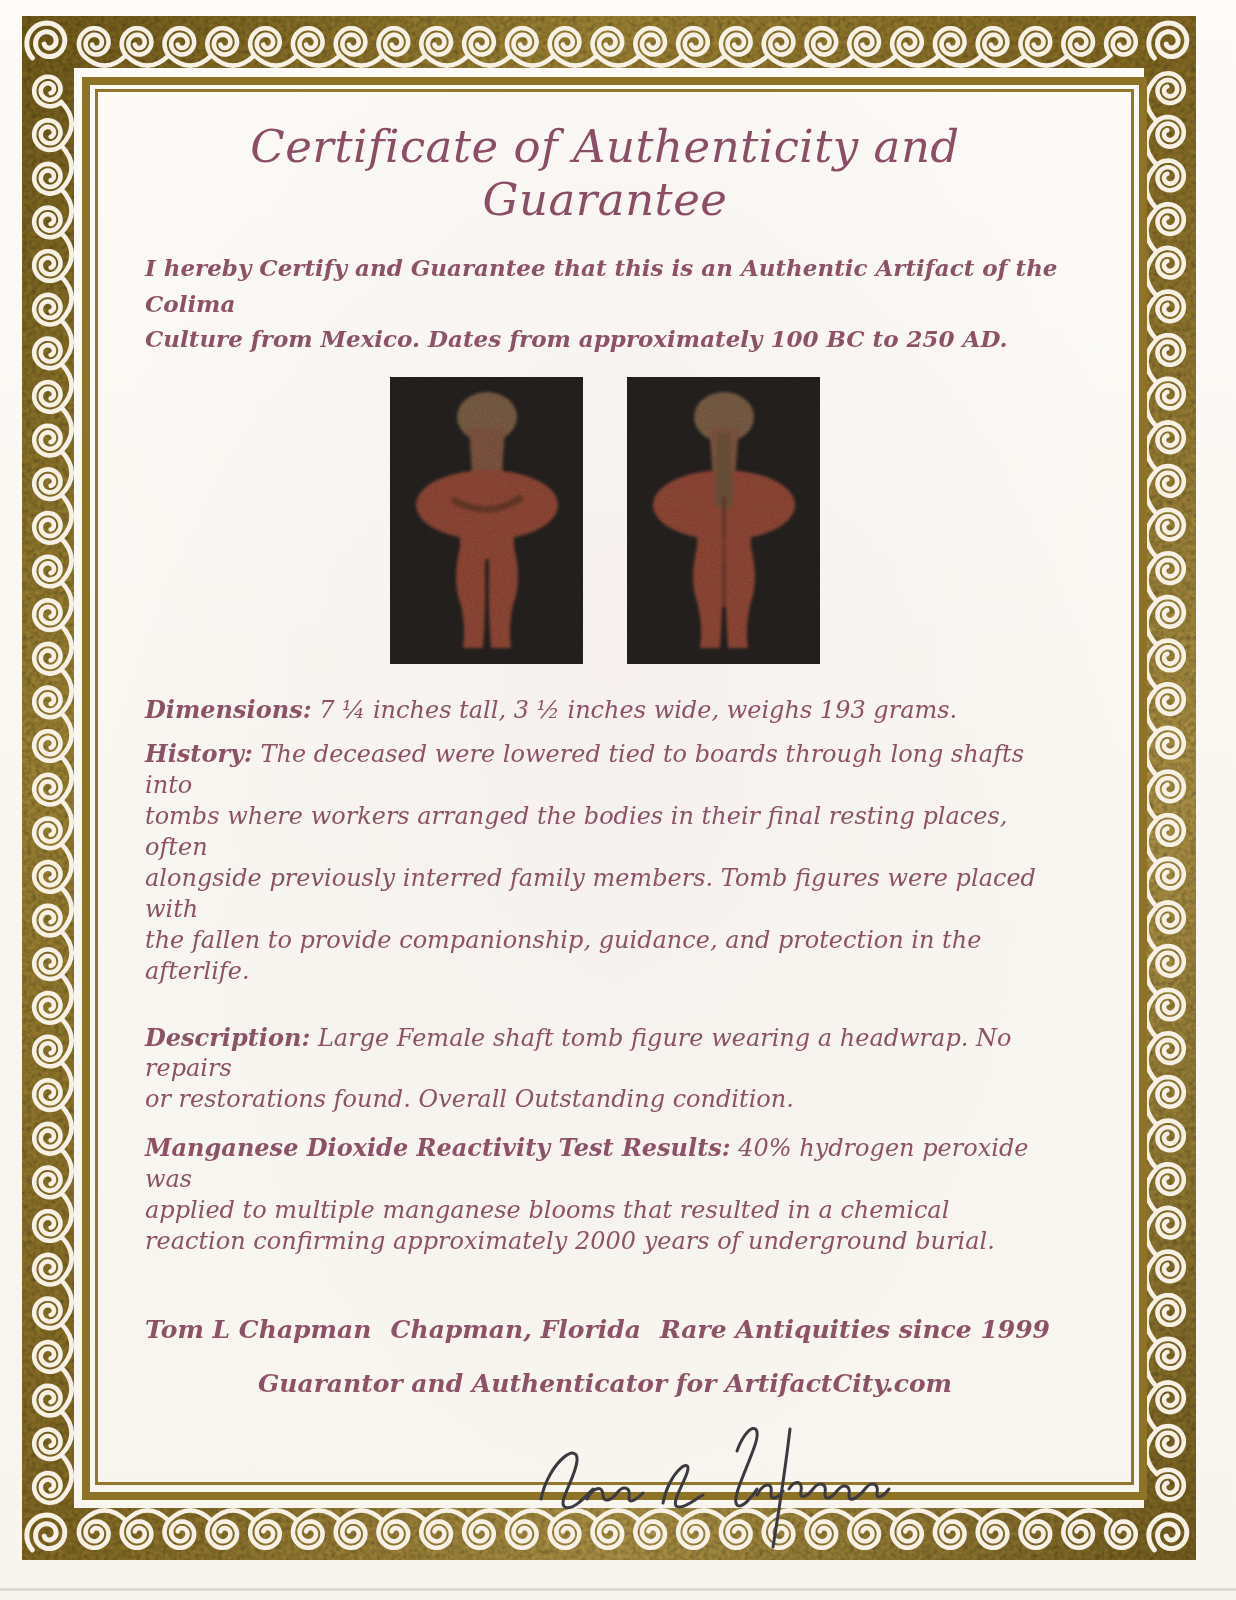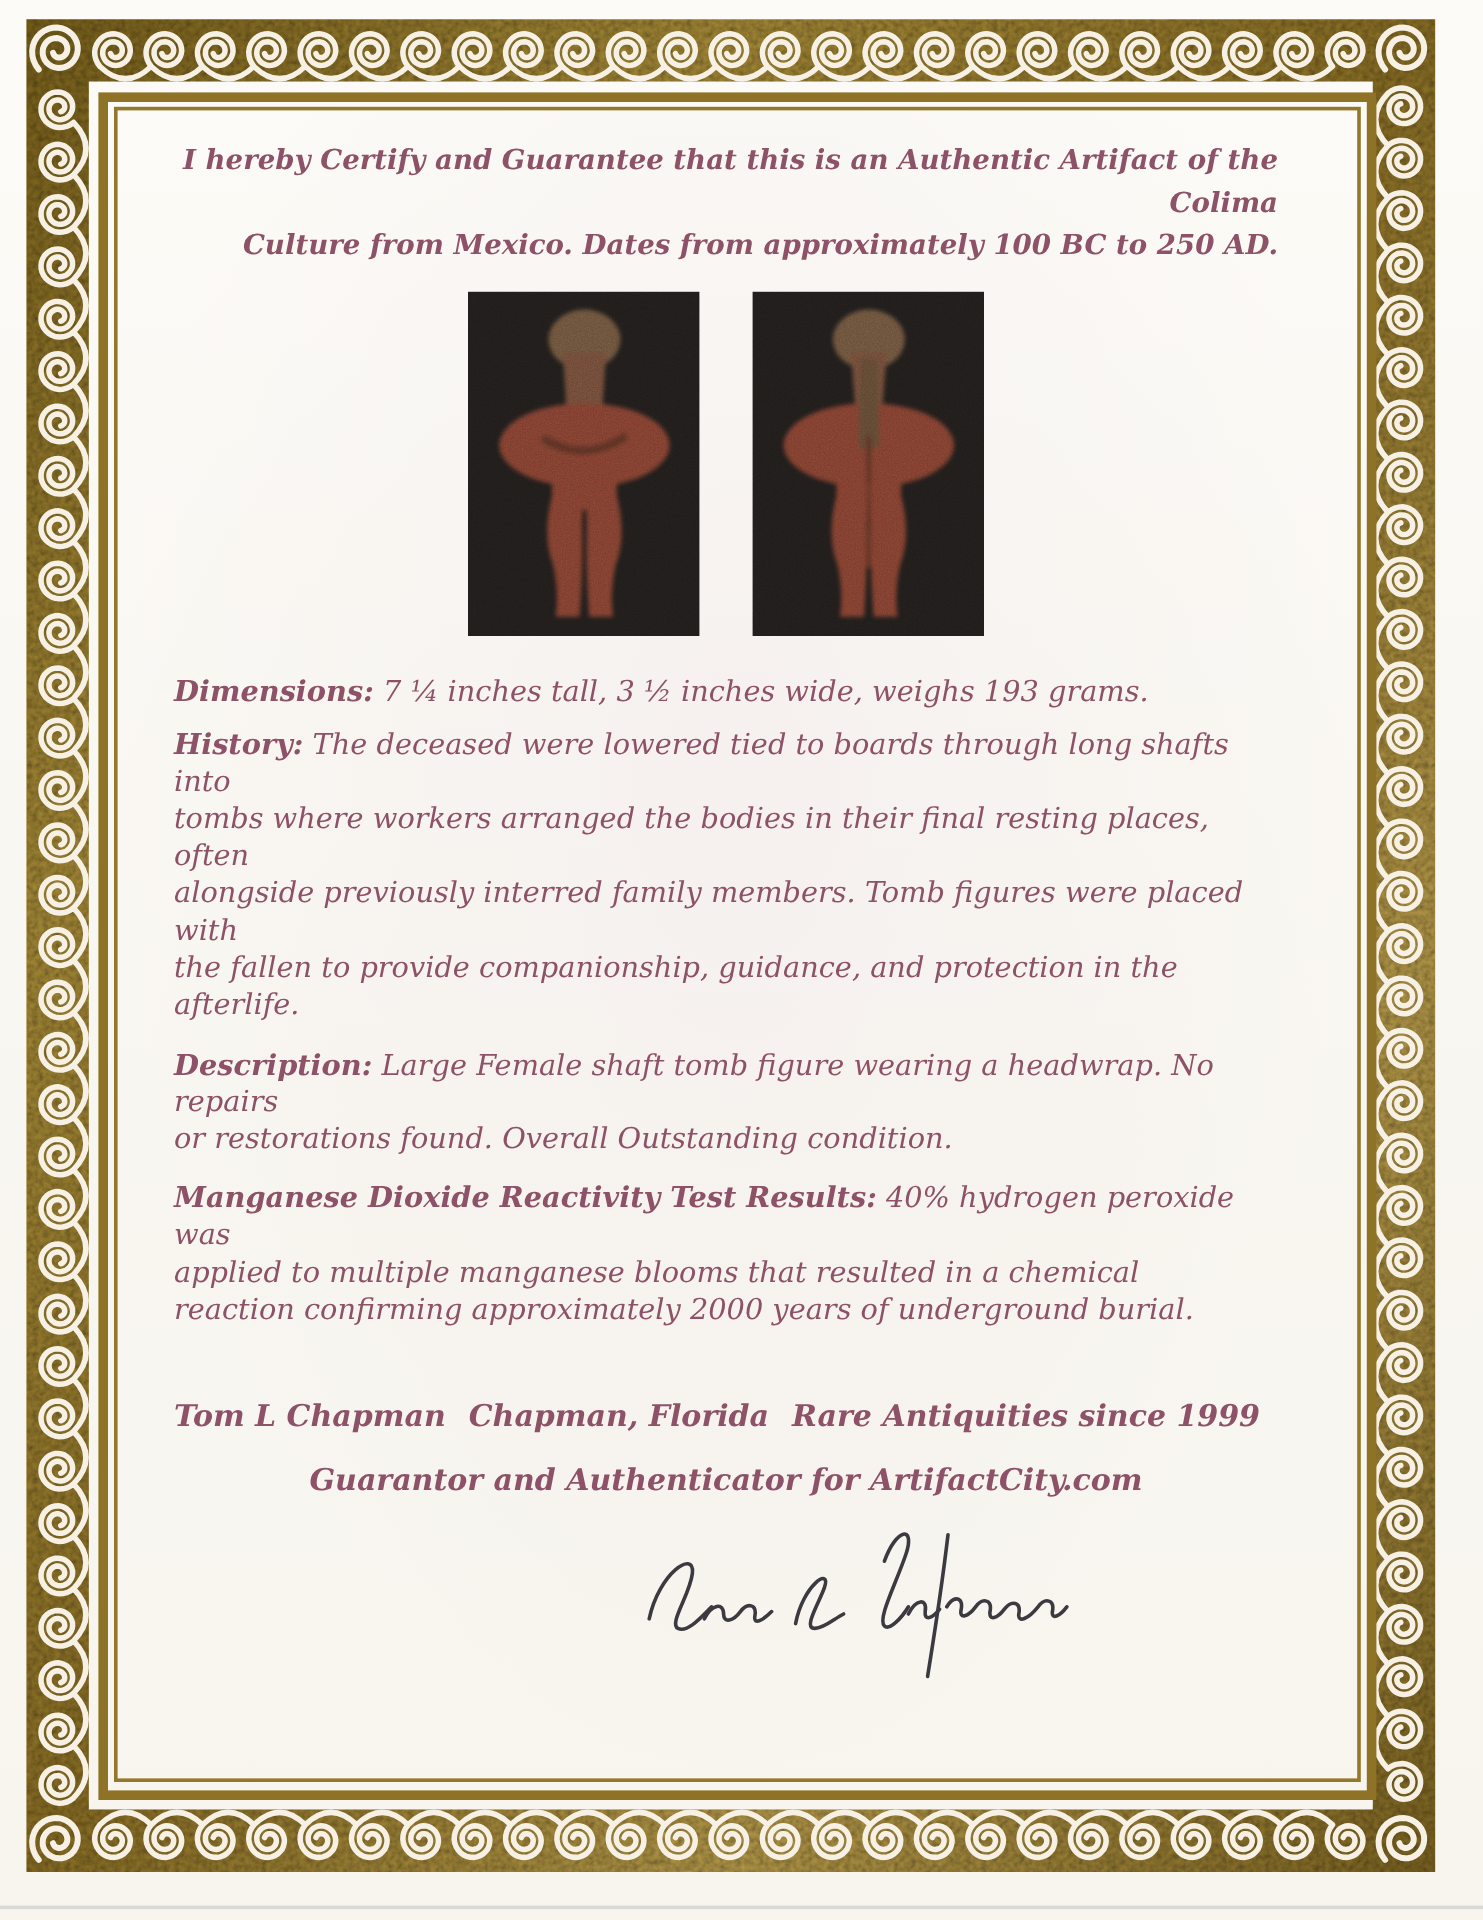--- a/index.html
+++ b/index.html
@@ -14,29 +14,29 @@
   .frame-thin{position:absolute;left:95px;top:89px;right:102px;bottom:115px;
               border:3px solid #93772b;pointer-events:none;}
   
   .content{position:absolute;left:98px;top:92px;width:1032px;height:1390px;
            font-family:"DejaVu Serif",serif;font-style:italic;color:#8d5168;
            background:radial-gradient(ellipse at 50% 40%, rgba(243,235,236,.55) 0%, rgba(247,244,238,0) 70%);
            padding:0;box-sizing:border-box;}
   .inner{padding:0 65px 0 47px;}
   .title{font-size:45px;font-weight:normal;text-align:center;margin:28px 0 0;
          color:#8c4e66;letter-spacing:.5px;}
-  .statement{font-size:23px;font-weight:bold;text-align:right;margin:24px 0 16px;
+  .statement{font-size:23px;font-weight:bold;text-align:left;margin:24px 0 16px;
              line-height:1.55;white-space:pre-wrap;color:#8d5168;}
   .photos{display:flex;justify-content:center;gap:44px;margin:20px 0 0;}
   .photo{width:193px;height:287px;display:block;}
   .section{font-size:24px;line-height:1.29;margin:0;white-space:pre-wrap;}
   .section b{font-weight:bold;}
   .mt-dims{margin-top:31px;}
   .mt-hist{margin-top:13px;}
-  .mt-desc{margin-top:20px;}
+  .mt-desc{margin-top:36px;}
   .mt-mang{margin-top:18px;}
   .mt-prov{margin-top:31px;}
   .attrib{display:flex;justify-content:space-between;align-items:flex-end;
           margin-top:58px;padding-right:15px;font-size:25px;font-weight:bold;}
   .guarantor{font-size:25px;font-weight:bold;text-align:center;}
   .sigblock{position:relative;height:96px;margin-top:0;z-index:2;}
   .sig-svg{position:absolute;left:382px;top:-8px;overflow:visible;}
 </style>
 </head>
 <body>
@@ -79,20 +79,21 @@
         <path d="M1154.3,1549.9L1151.8,1546.4L1150.0,1542.5L1149.0,1538.4L1148.8,1534.2L1149.4,1530.2L1150.8,1526.3L1152.9,1522.9L1155.6,1520.0L1158.7,1517.7L1162.2,1516.1L1165.9,1515.2L1169.6,1515.0L1173.3,1515.5L1176.7,1516.8L1179.7,1518.6L1182.4,1521.0L1184.4,1523.8L1185.9,1526.9L1186.7,1530.2L1186.8,1533.5L1186.3,1536.7L1185.2,1539.7L1183.6,1542.4L1181.5,1544.7L1179.0,1546.5L1176.3,1547.8L1173.5,1548.5L1170.6,1548.6L1167.8,1548.2L1165.2,1547.2L1162.8,1545.8L1160.8,1544.0L1159.3,1541.9L1158.2,1539.5L1157.6,1537.1L1157.6,1534.6L1157.9,1532.2L1158.8,1530.0L1160.0,1528.1L1161.5,1526.4L1163.3,1525.1L1165.3,1524.3L1167.4,1523.8L1169.4,1523.7L1171.4,1524.1L1173.2,1524.8L1174.8,1525.8L1176.1,1527.1L1177.1,1528.6L1177.7,1530.2L1178.1,1531.8L1178.1,1533.4L1177.8,1535.0L1177.2,1536.4L1176.3,1537.6L1175.3,1538.6L1174.1,1539.3L1172.9,1539.8L1171.7,1539.9L1170.5,1539.9L1169.3,1539.6L1168.4,1539.1L1167.5,1538.4L1166.9,1537.7L1166.5,1536.8L1166.2,1536.0" stroke="#f6f1e4" stroke-width="5" fill="none" stroke-linecap="round"></path>
       </g>
   </svg>
 
   <div class="frame-thick"></div>
   <div class="frame-thin"></div>
 
   <div class="content">
     <div class="inner">
 
+      <h1 class="title">Certificate of Authenticity and Guarantee</h1>
 
       <p class="statement">I hereby Certify and Guarantee that this is an Authentic Artifact of the Colima
 Culture from Mexico. Dates from approximately 100 BC to 250 AD.</p>
 
       <div class="photos">
 
         <svg class="photo" viewBox="0 0 193 287">
           <defs>
             <filter id="soft1">
                 <feGaussianBlur stdDeviation="1.7"></feGaussianBlur>

